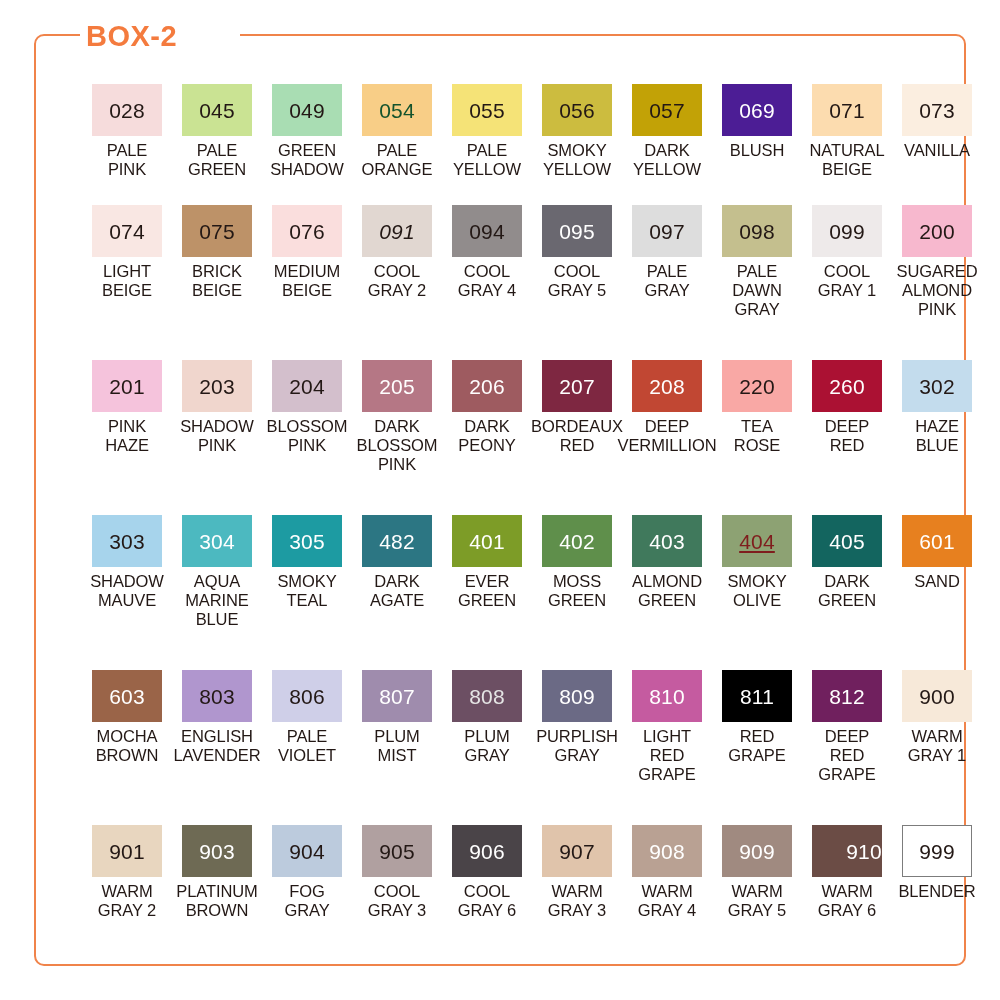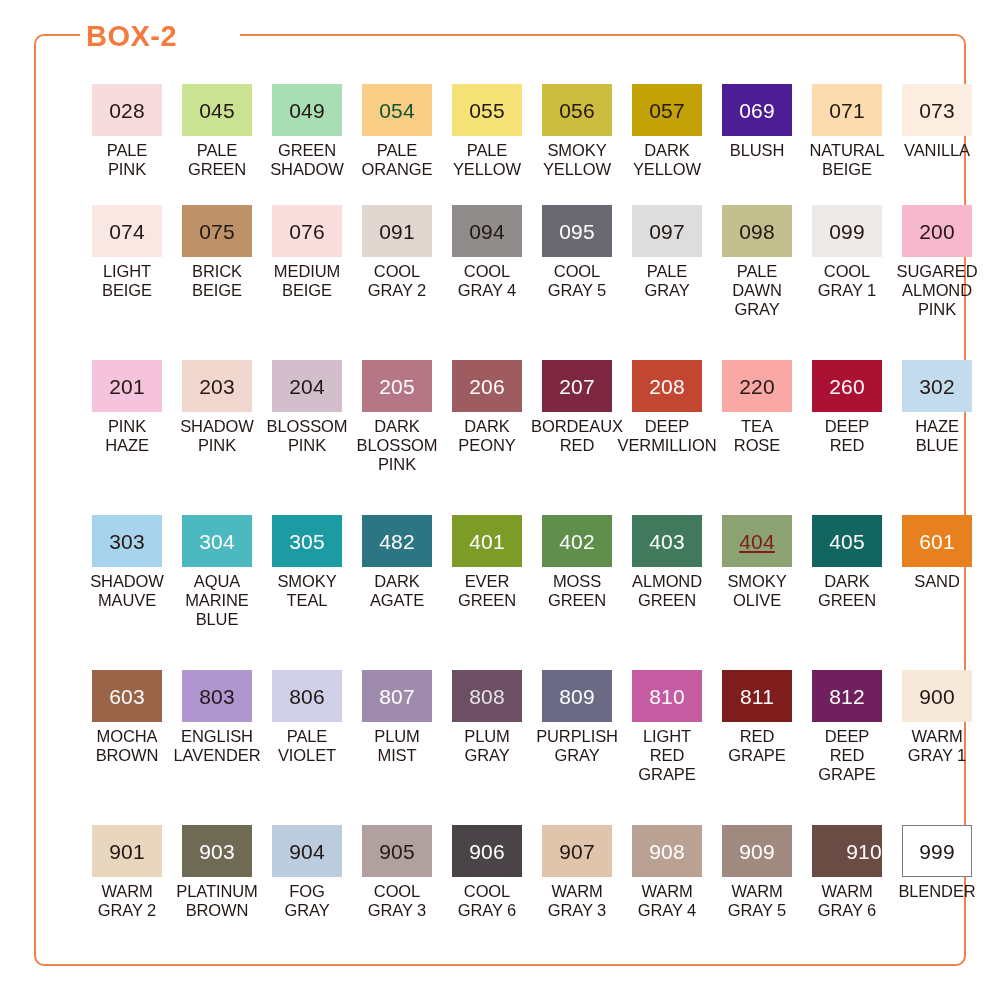--- a/index.html
+++ b/index.html
@@ -205,21 +205,21 @@
         </div>
         <div class="swatch-cell">
           <div class="swatch-chip" style="background: rgb(250, 222, 221);">
             <span class="swatch-code" style="color: rgb(35, 24, 21);">076</span>
           </div>
           <div class="swatch-name">MEDIUM
 BEIGE</div>
         </div>
         <div class="swatch-cell">
           <div class="swatch-chip" style="background: rgb(225, 215, 209);">
-            <span class="swatch-code" style="color: rgb(35, 24, 21);">091</span>
+            <span class="swatch-code" style="color: rgb(35, 24, 21); font-style: italic;">091</span>
           </div>
           <div class="swatch-name">COOL
 GRAY 2</div>
         </div>
         <div class="swatch-cell">
           <div class="swatch-chip" style="background: rgb(145, 140, 140);">
             <span class="swatch-code" style="color: rgb(35, 24, 21);">094</span>
           </div>
           <div class="swatch-name">COOL
 GRAY 4</div>
@@ -452,21 +452,21 @@
         </div>
         <div class="swatch-cell">
           <div class="swatch-chip" style="background: rgb(197, 91, 160);">
             <span class="swatch-code" style="color: rgb(255, 255, 255);">810</span>
           </div>
           <div class="swatch-name">LIGHT
 RED
 GRAPE</div>
         </div>
         <div class="swatch-cell">
-          <div class="swatch-chip" style="background: #7f1d1d;">
+          <div class="swatch-chip" style="background: #000000;">
             <span class="swatch-code" style="color: rgb(255, 255, 255);">811</span>
           </div>
           <div class="swatch-name">RED
 GRAPE</div>
         </div>
         <div class="swatch-cell">
           <div class="swatch-chip" style="background: rgb(112, 32, 94);">
             <span class="swatch-code" style="color: rgb(255, 255, 255);">812</span>
           </div>
           <div class="swatch-name">DEEP

